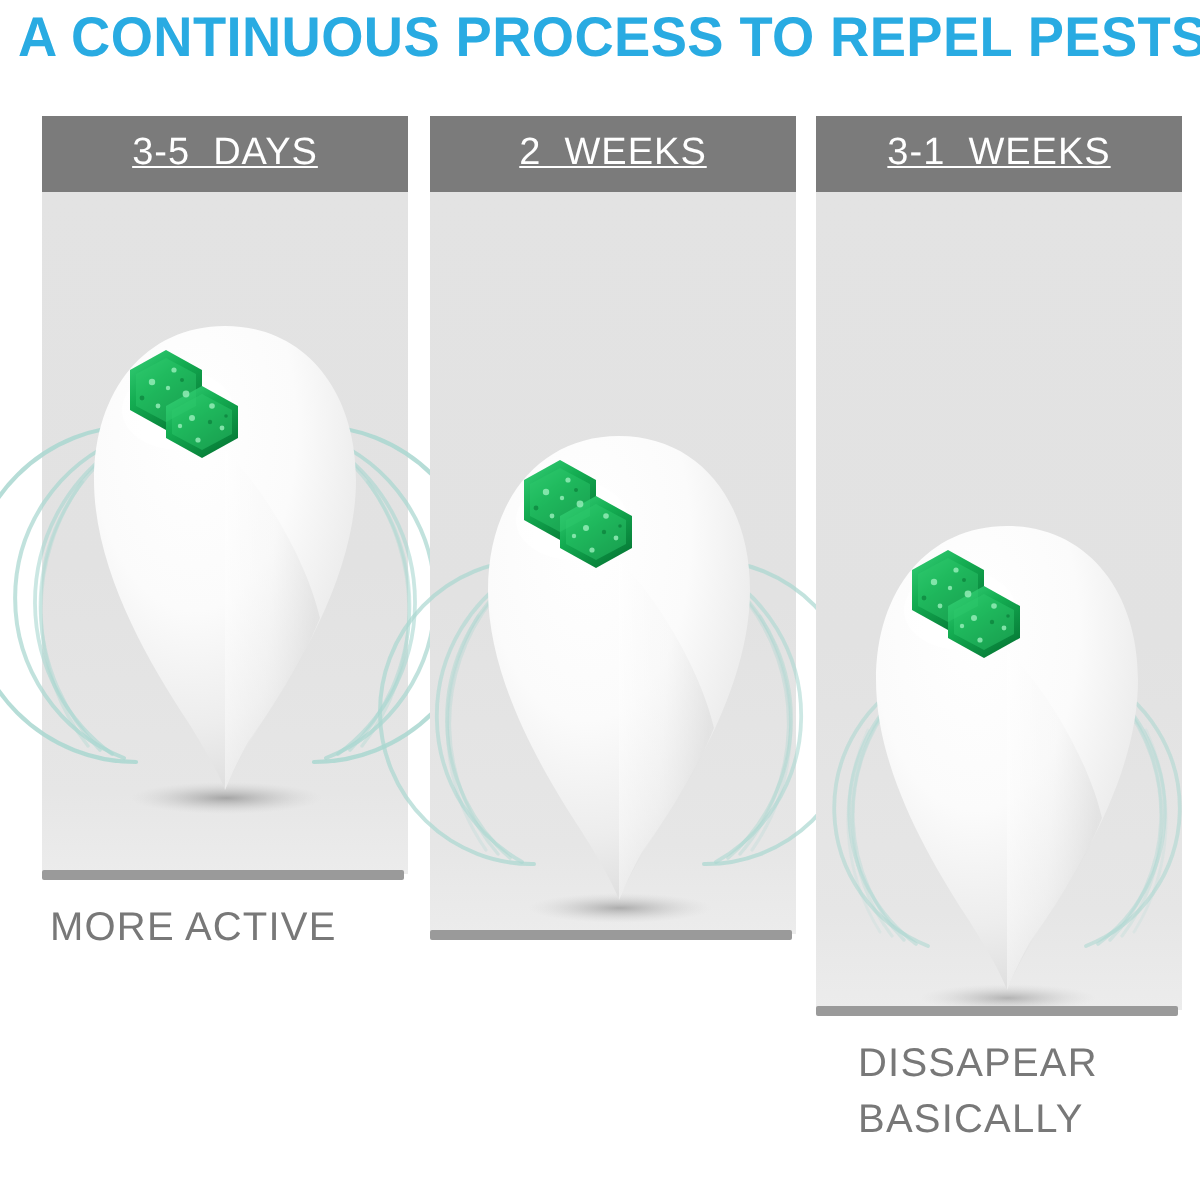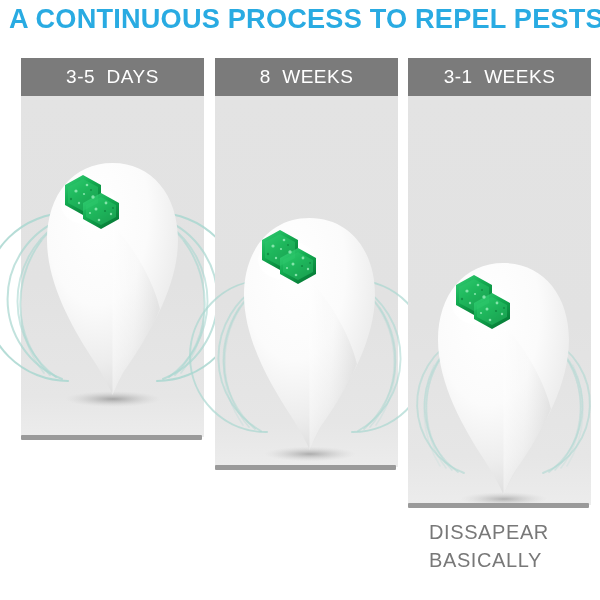--- a/index.html
+++ b/index.html
@@ -65,20 +65,21 @@
     top: 0;
     width: 100%;
     height: 38px;
     line-height: 38px;
     text-align: center;
     color: #ffffff;
     font-size: 19px;
     font-weight: normal;
     letter-spacing: 0.5px;
     white-space: pre;
+    text-decoration: underline;
   }
 
   .panel {
     position: absolute;
     left: 0;
     top: 38px;
     width: 100%;
     background: linear-gradient(180deg, #e3e3e3 0%, #e2e2e2 55%, #e6e6e6 88%, #ececec 100%);
   }
   .col-1 .panel { height: 341px; }  
@@ -213,21 +214,21 @@
             <circle cx="84" cy="78" r="1.1"></circle>
               <circle cx="92" cy="75" r="0.9"></circle>
           </g>
         </g>
       </svg>
     </div>
   </div>
 
   <div class="column col-2">
     <div class="head-bar">
-      <div class="head-label">8  WEEKS</div>
+      <div class="head-label">2  WEEKS</div>
     </div>
     <div class="panel"></div>
     <div class="device-wrap dev-2">
       <svg class="device-svg" viewBox="0 0 183 300" xmlns="http://www.w3.org/2000/svg">
         <defs>
           <radialGradient id="bodyG2" cx="38%" cy="22%" r="82%">
             <stop offset="0%" stop-color="#ffffff"></stop>
             <stop offset="48%" stop-color="#fbfbfb"></stop>
             <stop offset="78%" stop-color="#ededed"></stop>
             <stop offset="100%" stop-color="#dcdcdc"></stop>
@@ -390,20 +391,21 @@
               <circle cx="70" cy="57" r="1"></circle>
             <circle cx="84" cy="78" r="1.1"></circle>
               <circle cx="92" cy="75" r="0.9"></circle>
           </g>
         </g>
       </svg>
     </div>
   </div>
 
   <div class="caption-rule rule-1"></div>
+  <div class="caption cap-1">MORE  ACTIVE</div>
 
   <div class="caption-rule rule-2"></div>
 
   <div class="caption-rule rule-3"></div>
   <div class="caption cap-3">DISSAPEAR
 BASICALLY</div>
 
 </div>
 
 </body></html>

